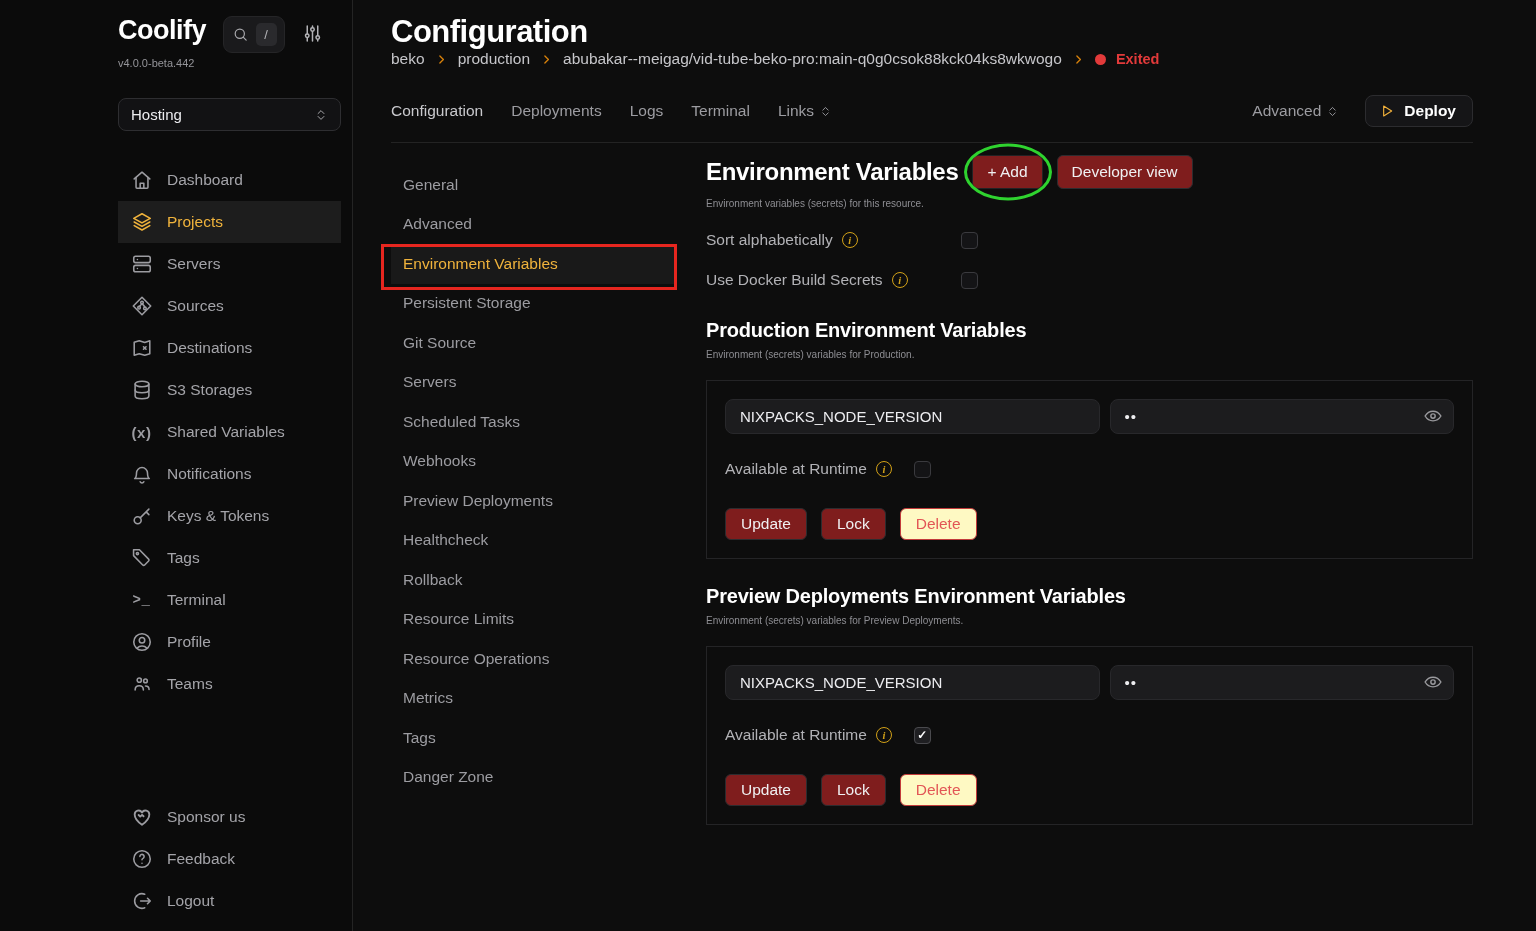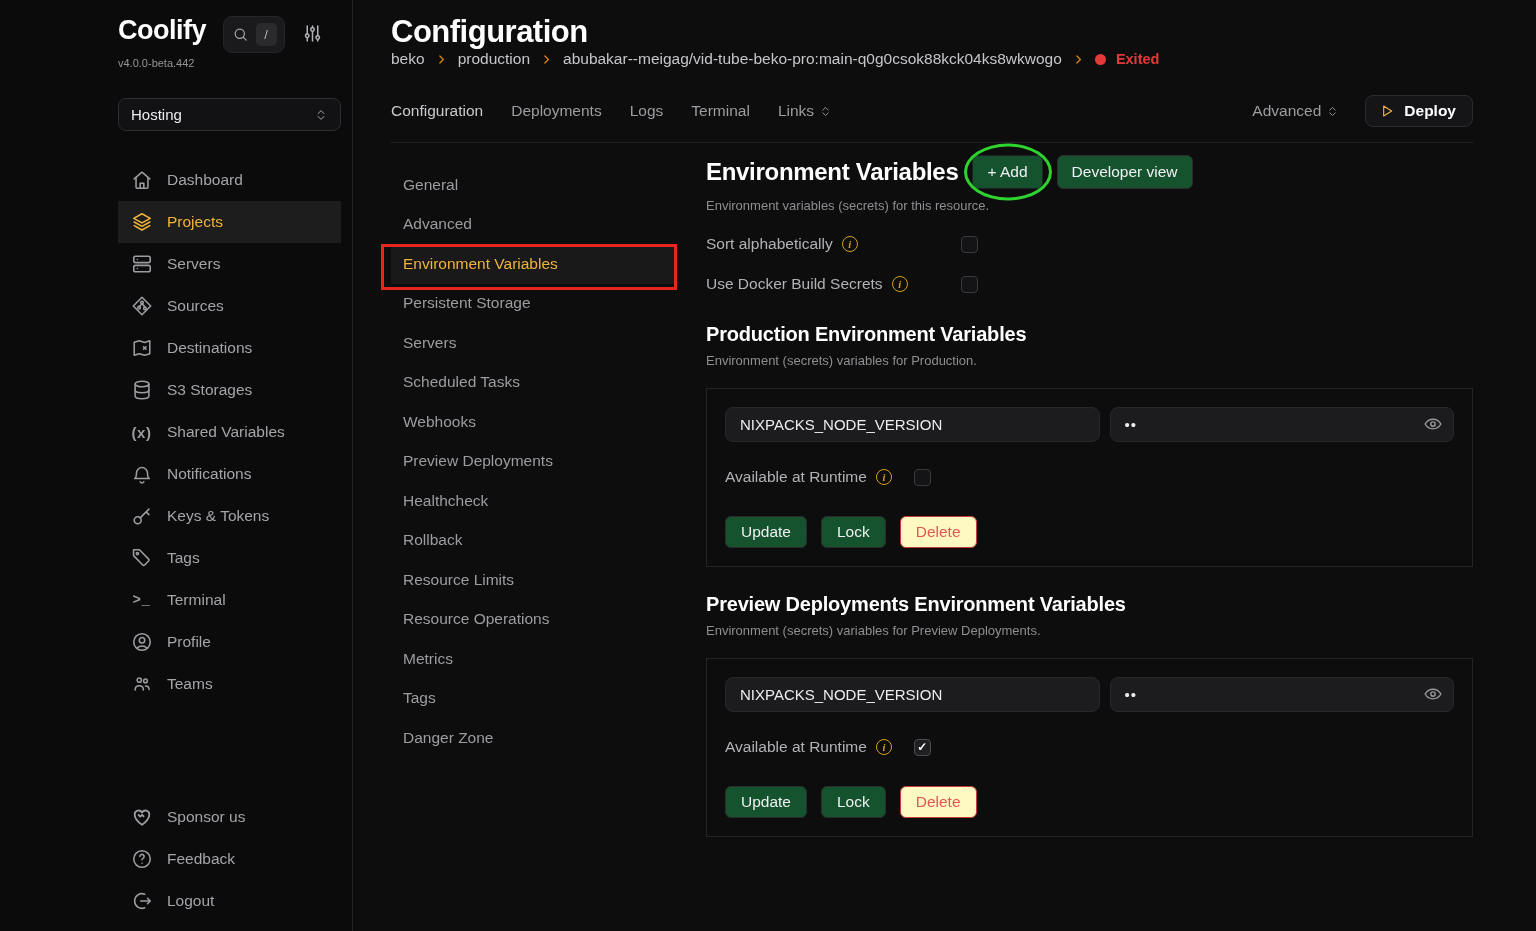--- a/index.html
+++ b/index.html
@@ -53,25 +53,25 @@
 
   .content-row { display:flex; }
   .subnav { width:285px; flex:none; padding-top:22px; position:relative; }
   .subnav-item { height:39.5px; display:flex; align-items:center; padding:0 12px; font-size:15.5px; color:#9c9ca1; cursor:pointer; }
   .subnav-item.active { background:#191919; color:#f0b33c; }
   .red-box { position:absolute; left:-10px; top:101px; width:296px; height:46px; border:3px solid #e6261f; pointer-events:none; }
 
   .content { flex:1; margin-left:30px; max-width:770px; padding-top:12px; padding-bottom:40px; }
   .ev-header { display:flex; align-items:center; gap:14px; }
   .ev-header h2 { font-size:24px; font-weight:700; color:#fff; letter-spacing:-0.3px; }
-  .btn { background:#14532d; border:1px solid #2c2c2f; border-radius:6px; color:#f0f0f2; font-size:15.5px; padding:7px 14px; cursor:pointer; font-family:inherit; }
+  .btn { background:#7f1d1d; border:1px solid #2c2c2f; border-radius:6px; color:#f0f0f2; font-size:15.5px; padding:7px 14px; cursor:pointer; font-family:inherit; }
   .add-wrap { position:relative; }
   .add-btn { border-color:#222224; }
   .green-ellipse { position:absolute; left:50%; top:50%; transform:translate(-50%,-50%); width:88px; height:57px; border:3px solid #2fd32f; border-radius:50%; pointer-events:none; }
-  .desc { color:#8e8e93; font-size:13px; margin-top:9px; }
+  .desc { color:#8e8e93; font-size:10px; margin-top:9px; }
   .opt-row { display:flex; align-items:center; margin-top:22px; }
   .opt-label { width:255px; display:flex; align-items:center; gap:9px; font-size:15.5px; color:#b2b2b6; }
   .info { width:16px; height:16px; border:1.5px solid #d1a018; border-radius:50%; color:#d1a018; font-size:10.5px; font-style:italic; font-weight:700; display:inline-flex; align-items:center; justify-content:center; flex:none; font-family:"Liberation Serif", serif; }
   .cbx { width:17px; height:17px; border:1px solid #3a3a3e; border-radius:4px; background:#141416; cursor:pointer; flex:none; }
   .cbx.checked { display:flex; align-items:center; justify-content:center; background:#1f1f22; border-color:#4a4a4e; color:#fff; font-size:12px; font-weight:700; }
   .section-title { font-size:20px; font-weight:700; color:#fff; margin-top:30px; letter-spacing:-0.2px; }
   .section-2 { margin-top:26px; }
   .panel { border:1px solid #242426; margin-top:20px; padding:18px; }
   .inputs-row { display:flex; gap:10px; }
   .tinput { flex:1; height:35px; background:#1c1c1e; border:1px solid #28282b; border-radius:8px; color:#ededf0; font-size:15px; padding:0 14px; font-family:inherit; outline:none; min-width:0; }
@@ -331,20 +331,21 @@
   <div class="divider"></div>
 
   <div class="content-row">
 
     <div class="subnav">
       <div class="red-box"></div>
       <div class="subnav-item">General</div>
       <div class="subnav-item">Advanced</div>
       <div class="subnav-item active">Environment Variables</div>
       <div class="subnav-item">Persistent Storage</div>
+      <div class="subnav-item">Git Source</div>
       <div class="subnav-item">Servers</div>
       <div class="subnav-item">Scheduled Tasks</div>
       <div class="subnav-item">Webhooks</div>
       <div class="subnav-item">Preview Deployments</div>
       <div class="subnav-item">Healthcheck</div>
       <div class="subnav-item">Rollback</div>
       <div class="subnav-item">Resource Limits</div>
       <div class="subnav-item">Resource Operations</div>
       <div class="subnav-item">Metrics</div>
       <div class="subnav-item">Tags</div>

